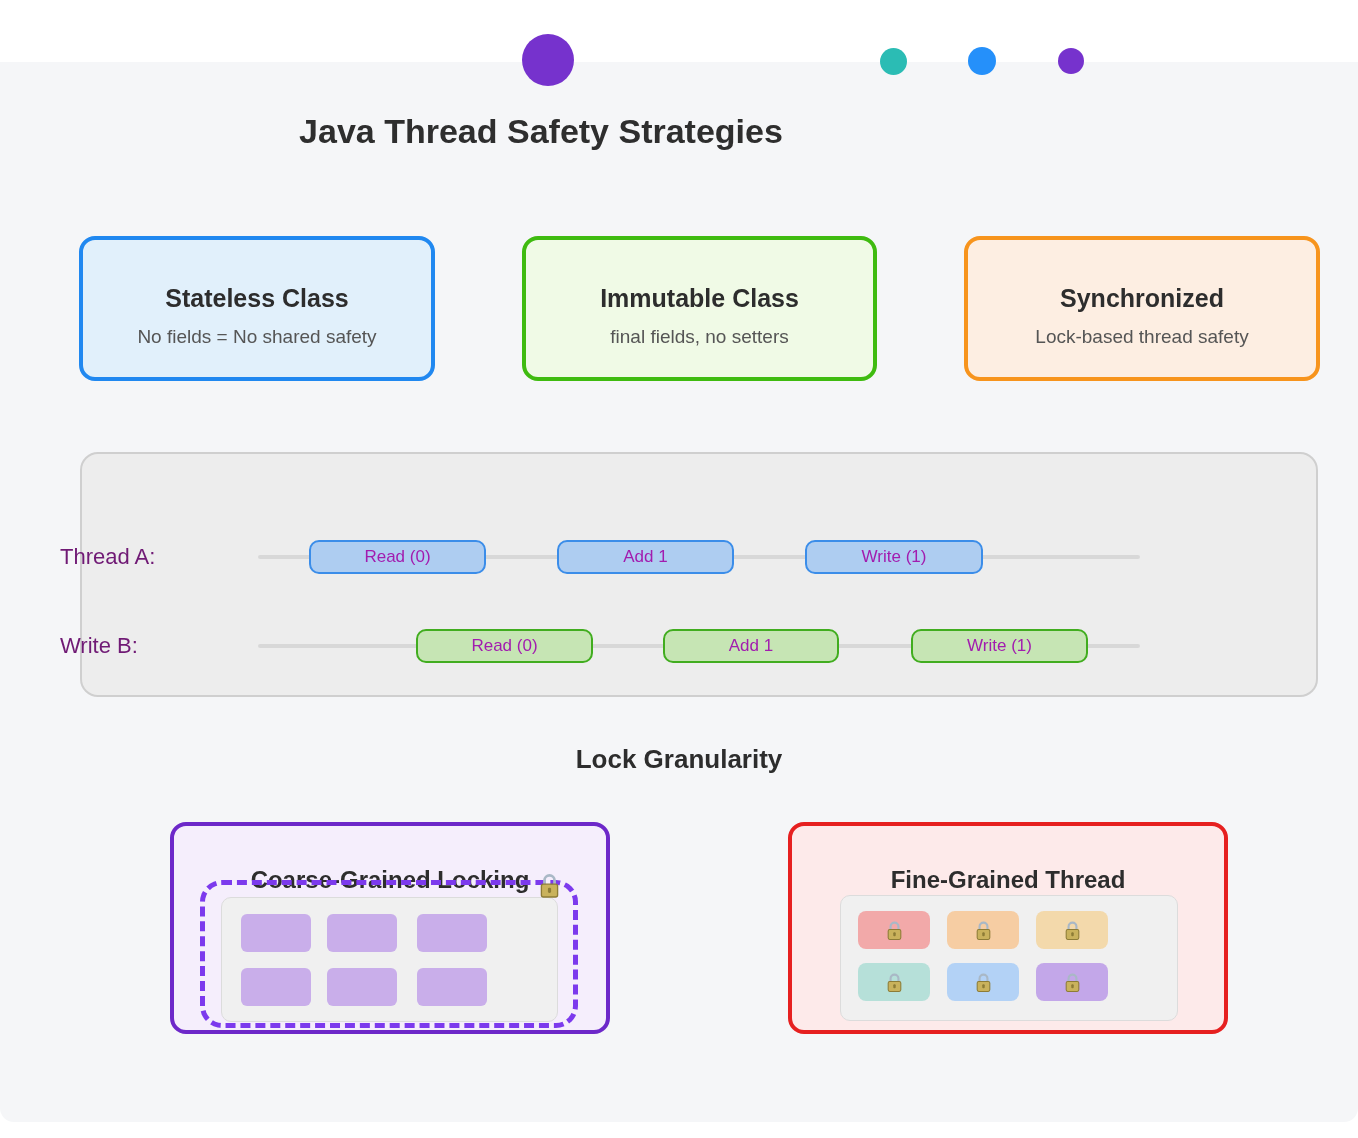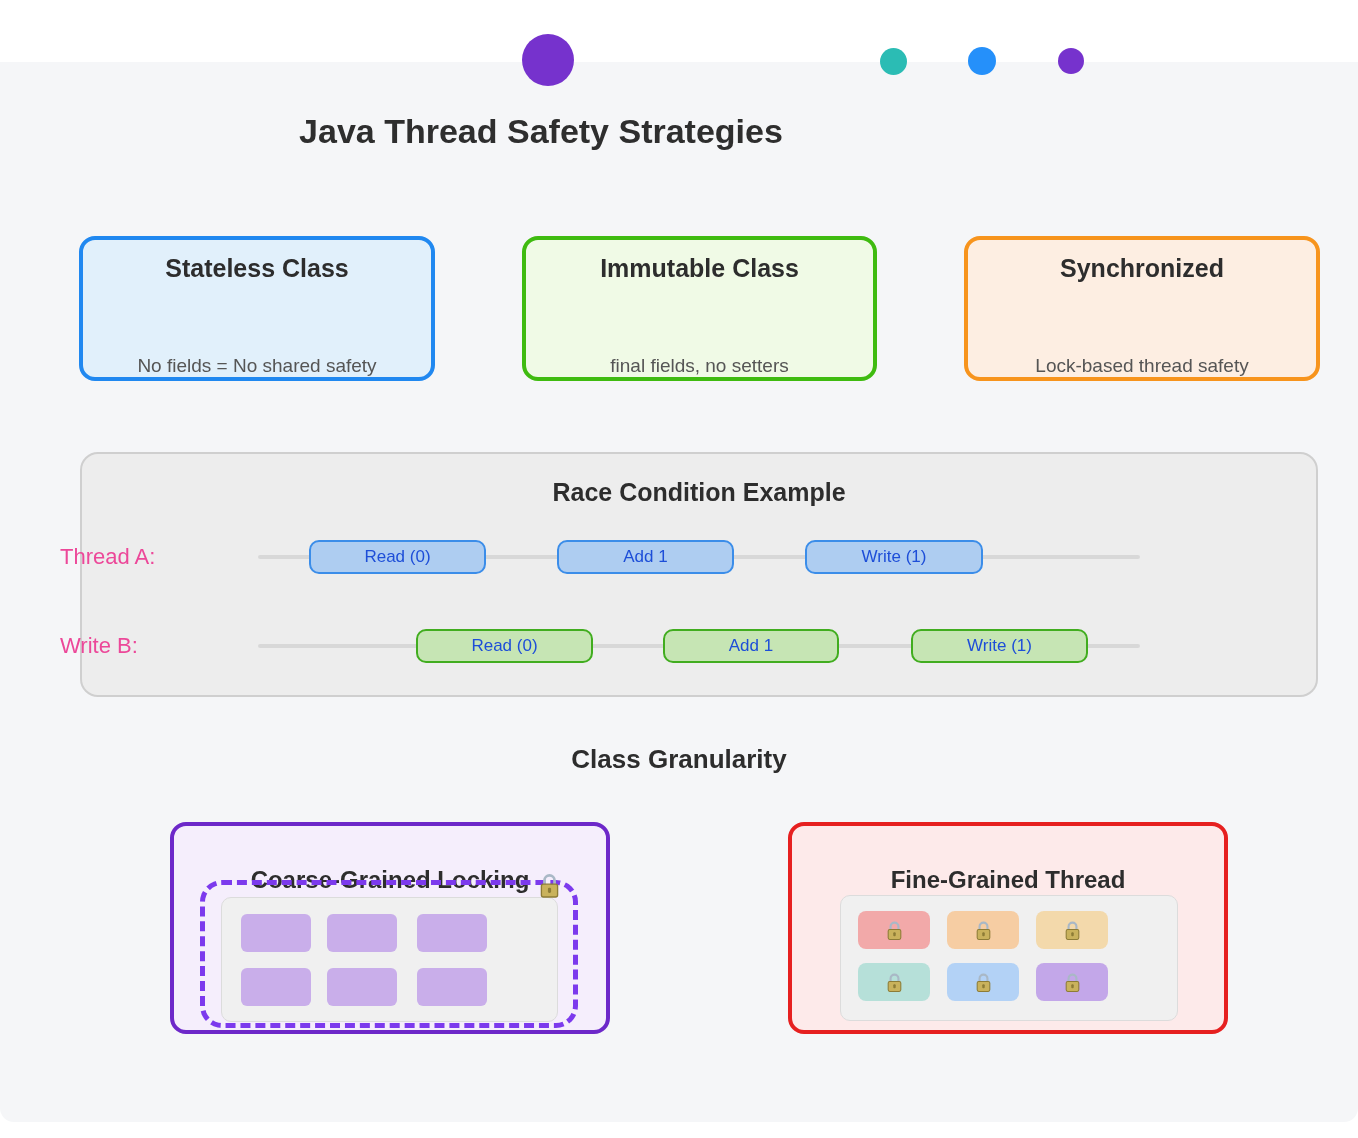--- a/index.html
+++ b/index.html
@@ -39,21 +39,21 @@
 
   .strategy-card {
     position: absolute;
     top: 236px;
     height: 145px;
     border-radius: 16px;
     border: 4px solid #999;
     display: flex;
     flex-direction: column;
     align-items: center;
-    justify-content: space-between;
+    justify-content: center;
     padding-top: 14px;
     gap: 13px;
   }
   .card-1 { left: 79px;  width: 356px; }
   .card-2 { left: 522px; width: 355px; }
   .card-3 { left: 964px; width: 356px; }
   .strategy-card .card-title { font-size: 25px; font-weight: 700; color: #2d2d2d; }
   .strategy-card .card-sub   { font-size: 19px; color: #555555; }
 
   .race-box {
@@ -69,21 +69,21 @@
     left: 80px; top: 478px; width: 1238px;
     text-align: center;
     font-size: 25px;
     font-weight: 700;
     color: #2d2d2d;
   }
   .thread-label {
     position: absolute;
     left: 60px; width: 130px;
     font-size: 22px;
-    color: #ec4899;
+    color: #701a75;
   }
   .thread-label-a { top: 544px; }
   .thread-label-b { top: 633px; }
 
   .timeline {
     position: absolute;
     left: 258px; width: 882px; height: 4px;
     background: #d8d8d8;
     border-radius: 2px;
   }
@@ -92,21 +92,21 @@
 
   .pill {
     position: absolute;
     height: 34px;
     border-radius: 10px;
     border: 2px solid;
     display: flex;
     align-items: center;
     justify-content: center;
     font-size: 17px;
-    color: #1d4ed8;
+    color: #a21caf;
   }
   .pill-a  { top: 540px; }
   .pill-b  { top: 629px; }
   .pill-a1 { left: 309px; width: 177px; }
   .pill-a2 { left: 557px; width: 177px; }
   .pill-a3 { left: 805px; width: 178px; }
   .pill-b1 { left: 416px; width: 177px; }
   .pill-b2 { left: 663px; width: 176px; }
   .pill-b3 { left: 911px; width: 177px; }
 
@@ -207,35 +207,34 @@
     <div class="card-title">Synchronized</div>
     <div class="card-sub">Lock-based thread safety</div>
   </div>
 
   <div class="strategy-card card-2" style="border-color: rgb(63, 187, 16); background-color: rgb(240, 250, 230);">
     <div class="card-title">Immutable Class</div>
     <div class="card-sub">final fields, no setters</div>
   </div>
 
   <div class="race-box"></div>
-  <div class="race-title">Race Condition Example</div>
 
   <div class="thread-label thread-label-a">Thread A:</div>
   <div class="timeline timeline-a"></div>
   <div class="pill pill-a pill-a1" style="background-color: rgb(174, 205, 241); border-color: rgb(59, 141, 233);">Read (0)</div>
   <div class="pill pill-a pill-a2" style="background-color: rgb(174, 205, 241); border-color: rgb(59, 141, 233);">Add 1</div>
   <div class="pill pill-a pill-a3" style="background-color: rgb(174, 205, 241); border-color: rgb(59, 141, 233);">Write (1)</div>
 
   <div class="thread-label thread-label-b">Write B:</div>
   <div class="timeline timeline-b"></div>
   <div class="pill pill-b pill-b1" style="background-color: rgb(198, 229, 180); border-color: rgb(65, 173, 31);">Read (0)</div>
   <div class="pill pill-b pill-b2" style="background-color: rgb(198, 229, 180); border-color: rgb(65, 173, 31);">Add 1</div>
   <div class="pill pill-b pill-b3" style="background-color: rgb(198, 229, 180); border-color: rgb(65, 173, 31);">Write (1)</div>
 
-  <div class="section-title">Class Granularity</div>
+  <div class="section-title">Lock Granularity</div>
 
   <div class="lock-box coarse-box" style="border-color: rgb(109, 40, 201); background-color: rgb(245, 238, 252);">
     <div class="lock-box-title">Coarse-Grained Locking</div>
   </div>
 
   <div class="dashed-region" style="border-color: rgb(124, 58, 237);"></div>
   <div class="object-tray coarse-tray"></div>
 
   <div class="mem-cell" style="left: 241px; top: 914px; background-color: rgb(201, 174, 234);"></div>
   <div class="mem-cell" style="left: 327px; top: 914px; background-color: rgb(201, 174, 234);"></div>

